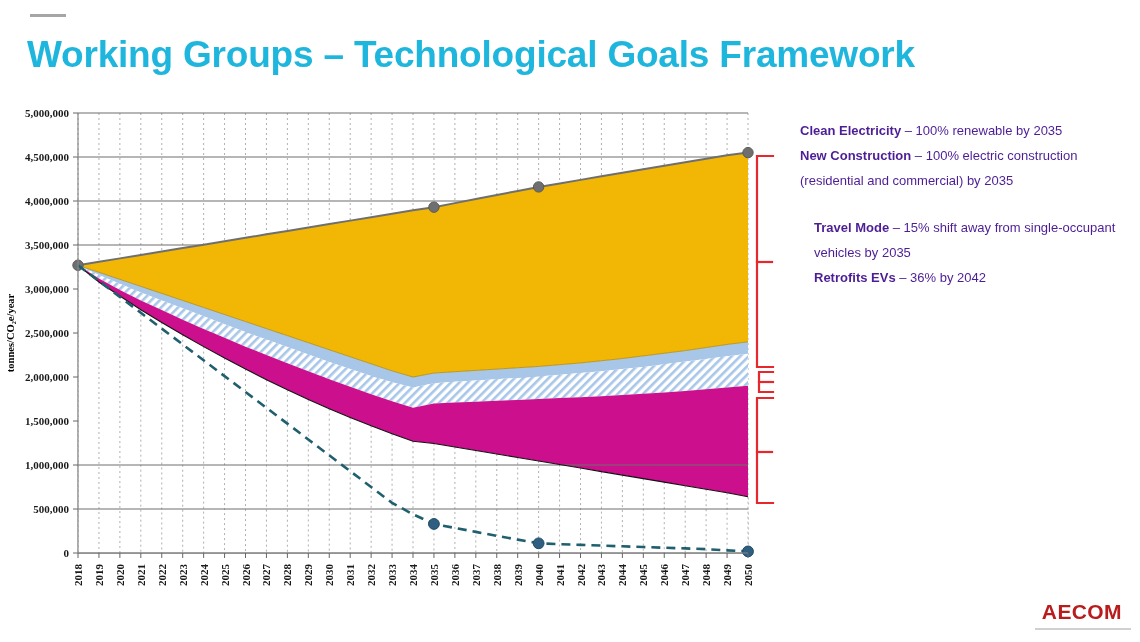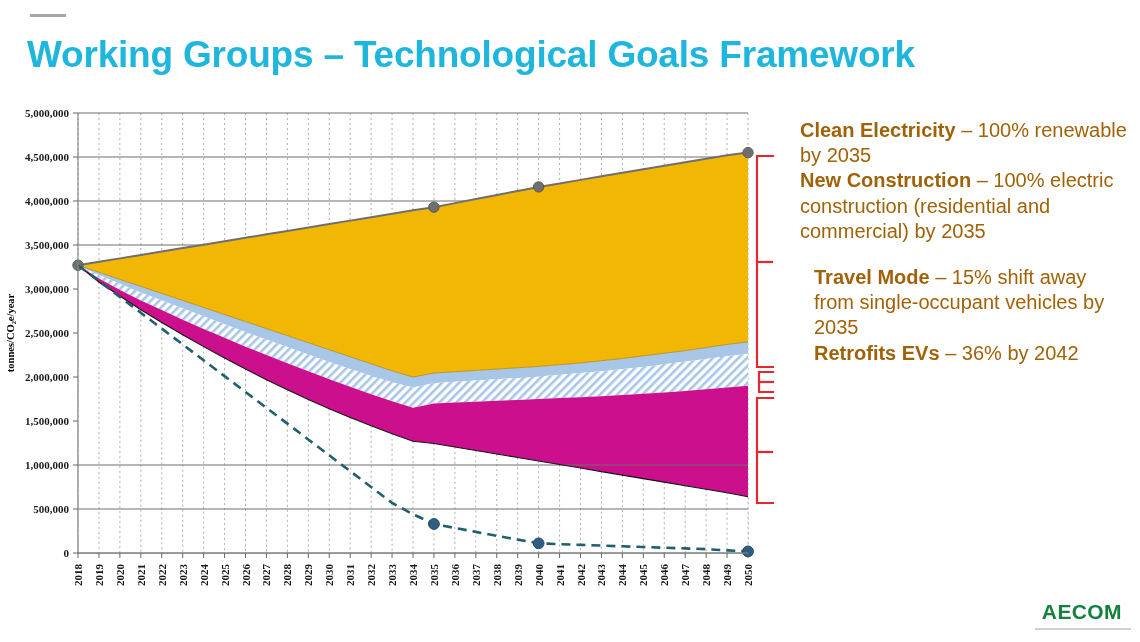--- a/index.html
+++ b/index.html
@@ -25,32 +25,32 @@
   #chart-wrap{position:absolute;left:0;top:0;width:790px;height:642px;}
   svg.chart{display:block;}
 
   .ytick{font-size:11px;fill:#1a1a1a;font-family:"Liberation Serif", serif;font-weight:bold;}
   .xtick{font-size:11px;fill:#1a1a1a;font-family:"Liberation Serif", serif;font-weight:bold;}
   .ylabel{font-size:10.5px;fill:#000;font-family:"Liberation Serif", serif;font-weight:bold;}
 
   
   #notes{
     position:absolute;left:800px;top:118px;width:330px;
-    font-size:20px;line-height:25.2px;color:#a16207;
+    font-size:13px;line-height:25.2px;color:#4c1d95;
   }
   #notes .blk{margin:0;}
   #notes .hd{font-weight:bold;}
   .note-group{margin-bottom:0;}
   #group-travel{margin-top:21px;margin-left:14px;}
 
   .brackets{position:absolute;left:752px;top:0;width:46px;height:642px;}
 
   #logo{
     position:absolute;right:18px;bottom:18px;
-    font-size:21px;font-weight:bold;color:#15803d;letter-spacing:0.4px;
+    font-size:21px;font-weight:bold;color:#b91c1c;letter-spacing:0.4px;
     font-family:"Liberation Sans", sans-serif;
     margin-left:39px;
   }
   .footer-rule{position:absolute;left:1035px;bottom:12px;width:96px;height:2px;background:#d0d0d0;}
 </style>
 </head>
 <body>
 
 <div id="slide">
 

